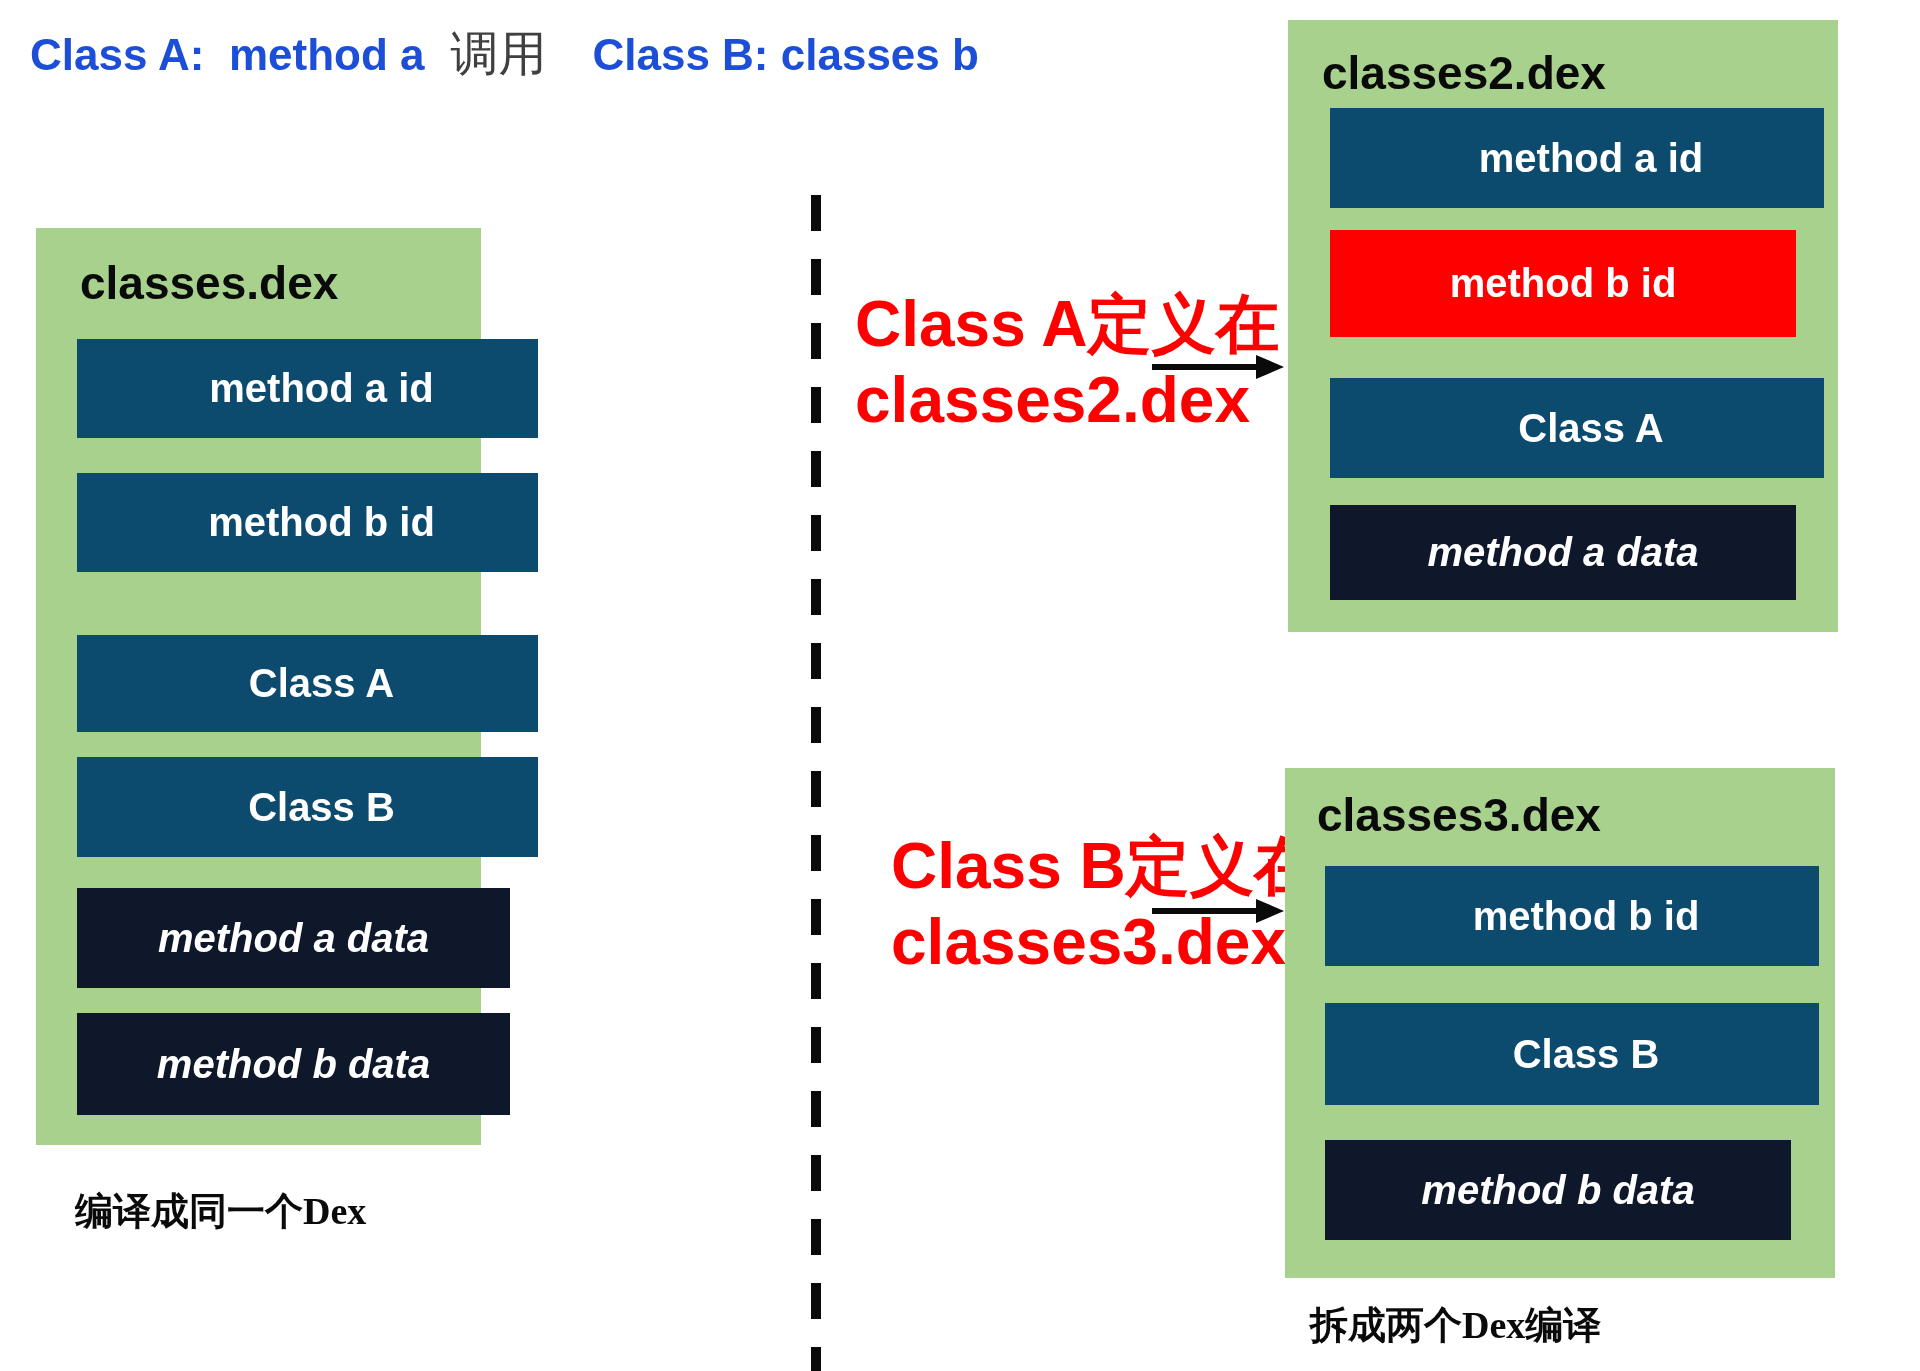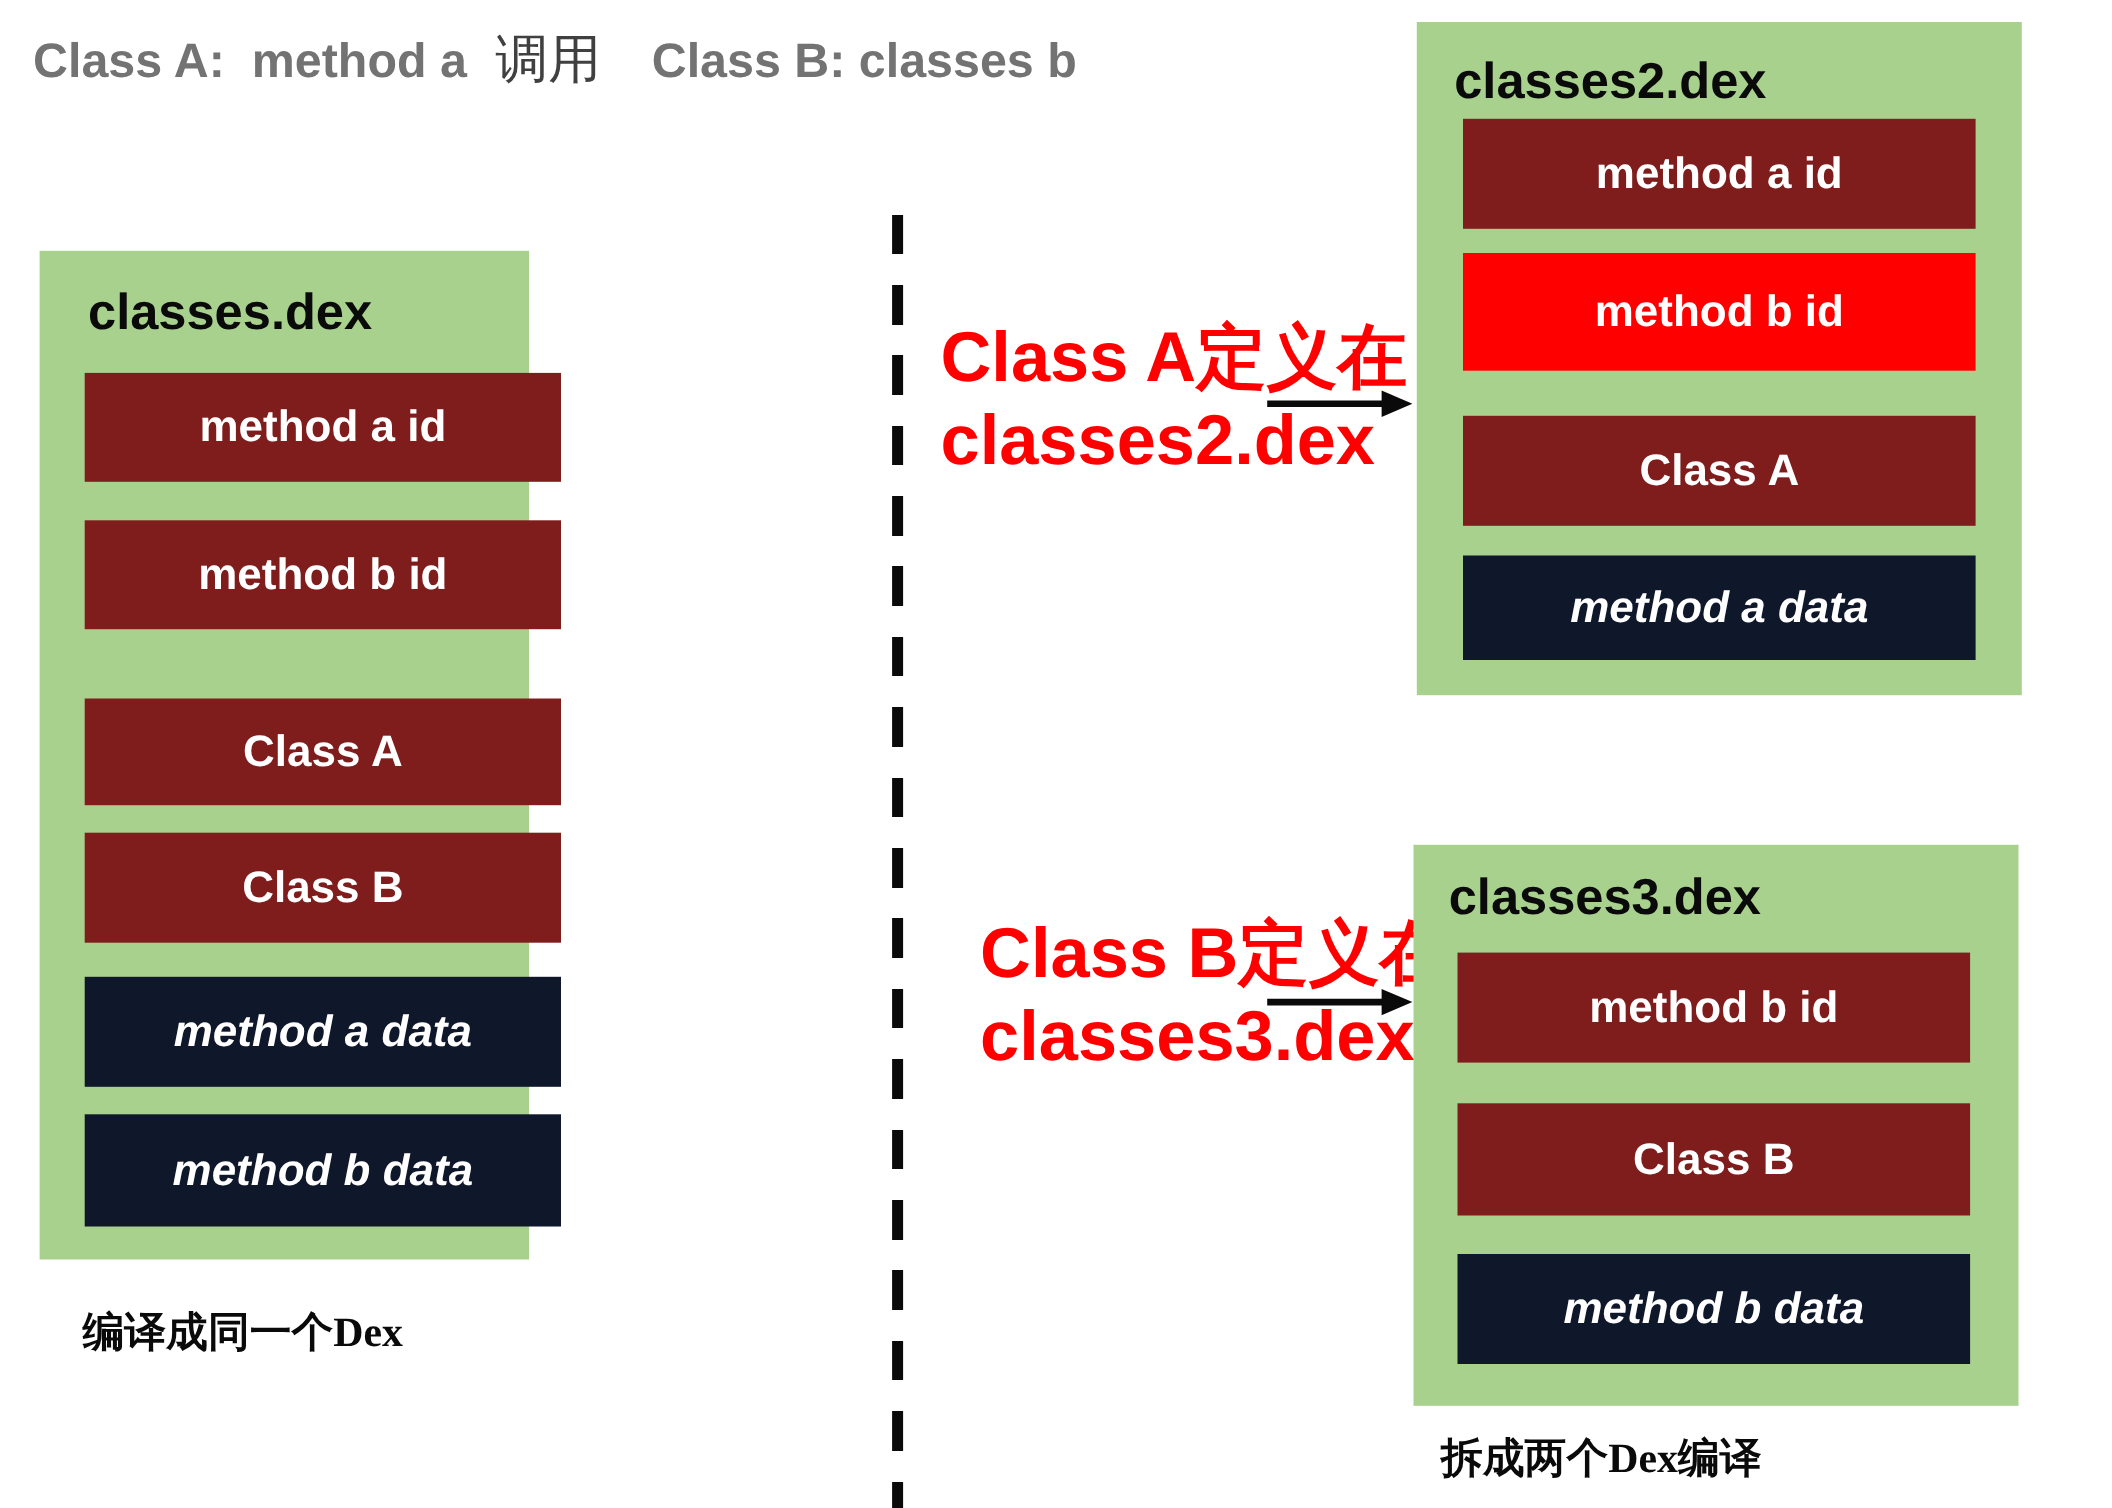--- a/index.html
+++ b/index.html
@@ -8,21 +8,21 @@
     font-family:"Liberation Sans","DejaVu Sans",sans-serif;
     overflow:hidden;
   }
 
   
   .header{
     position:absolute;left:30px;top:22px;
     display:flex;align-items:baseline;white-space:pre;
   }
   .header .latin{
-    font-weight:700;font-size:44px;color:#737373;letter-spacing:0px;
+    font-weight:700;font-size:44px;color:#1d4ed8;letter-spacing:0px;
   }
   .header .cjk{
     font-family:"Liberation Serif","DejaVu Serif",serif;
     font-weight:400;font-size:48px;color:#404040;
     margin-left:26px;margin-right:46px;
   }
 
   
   .divider{
     position:absolute;left:811px;top:195px;width:10px;height:1176px;
@@ -42,21 +42,21 @@
   .box-left  .boxtitle{left:44px;top:28px;}
   .box-two   .boxtitle{left:34px;top:26px;}
   .box-three .boxtitle{left:32px;top:20px;}
 
   
   .bar{
     position:absolute;display:flex;align-items:center;justify-content:center;
     color:#ffffff;font-weight:700;font-size:40px;white-space:nowrap;
     font-family:"Liberation Sans","DejaVu Sans",sans-serif;
   }
-  .bar.blue{background:#7f1d1d;}
+  .bar.blue{background:#0c4a6e;padding-left:28px;}
   .bar.orange{background:#0f172a;font-style:italic;}
   .bar.red{background:#ff0000;}
 
   .box-left .bar{left:41px;width:433px;}
   .bl-r0{top:111px;height:99px;}
   .bl-r1{top:245px;height:99px;}
   .bl-r2{top:407px;height:97px;}
   .bl-r3{top:529px;height:100px;}
   .bl-r4{top:660px;height:100px;}
   .bl-r5{top:785px;height:102px;}

